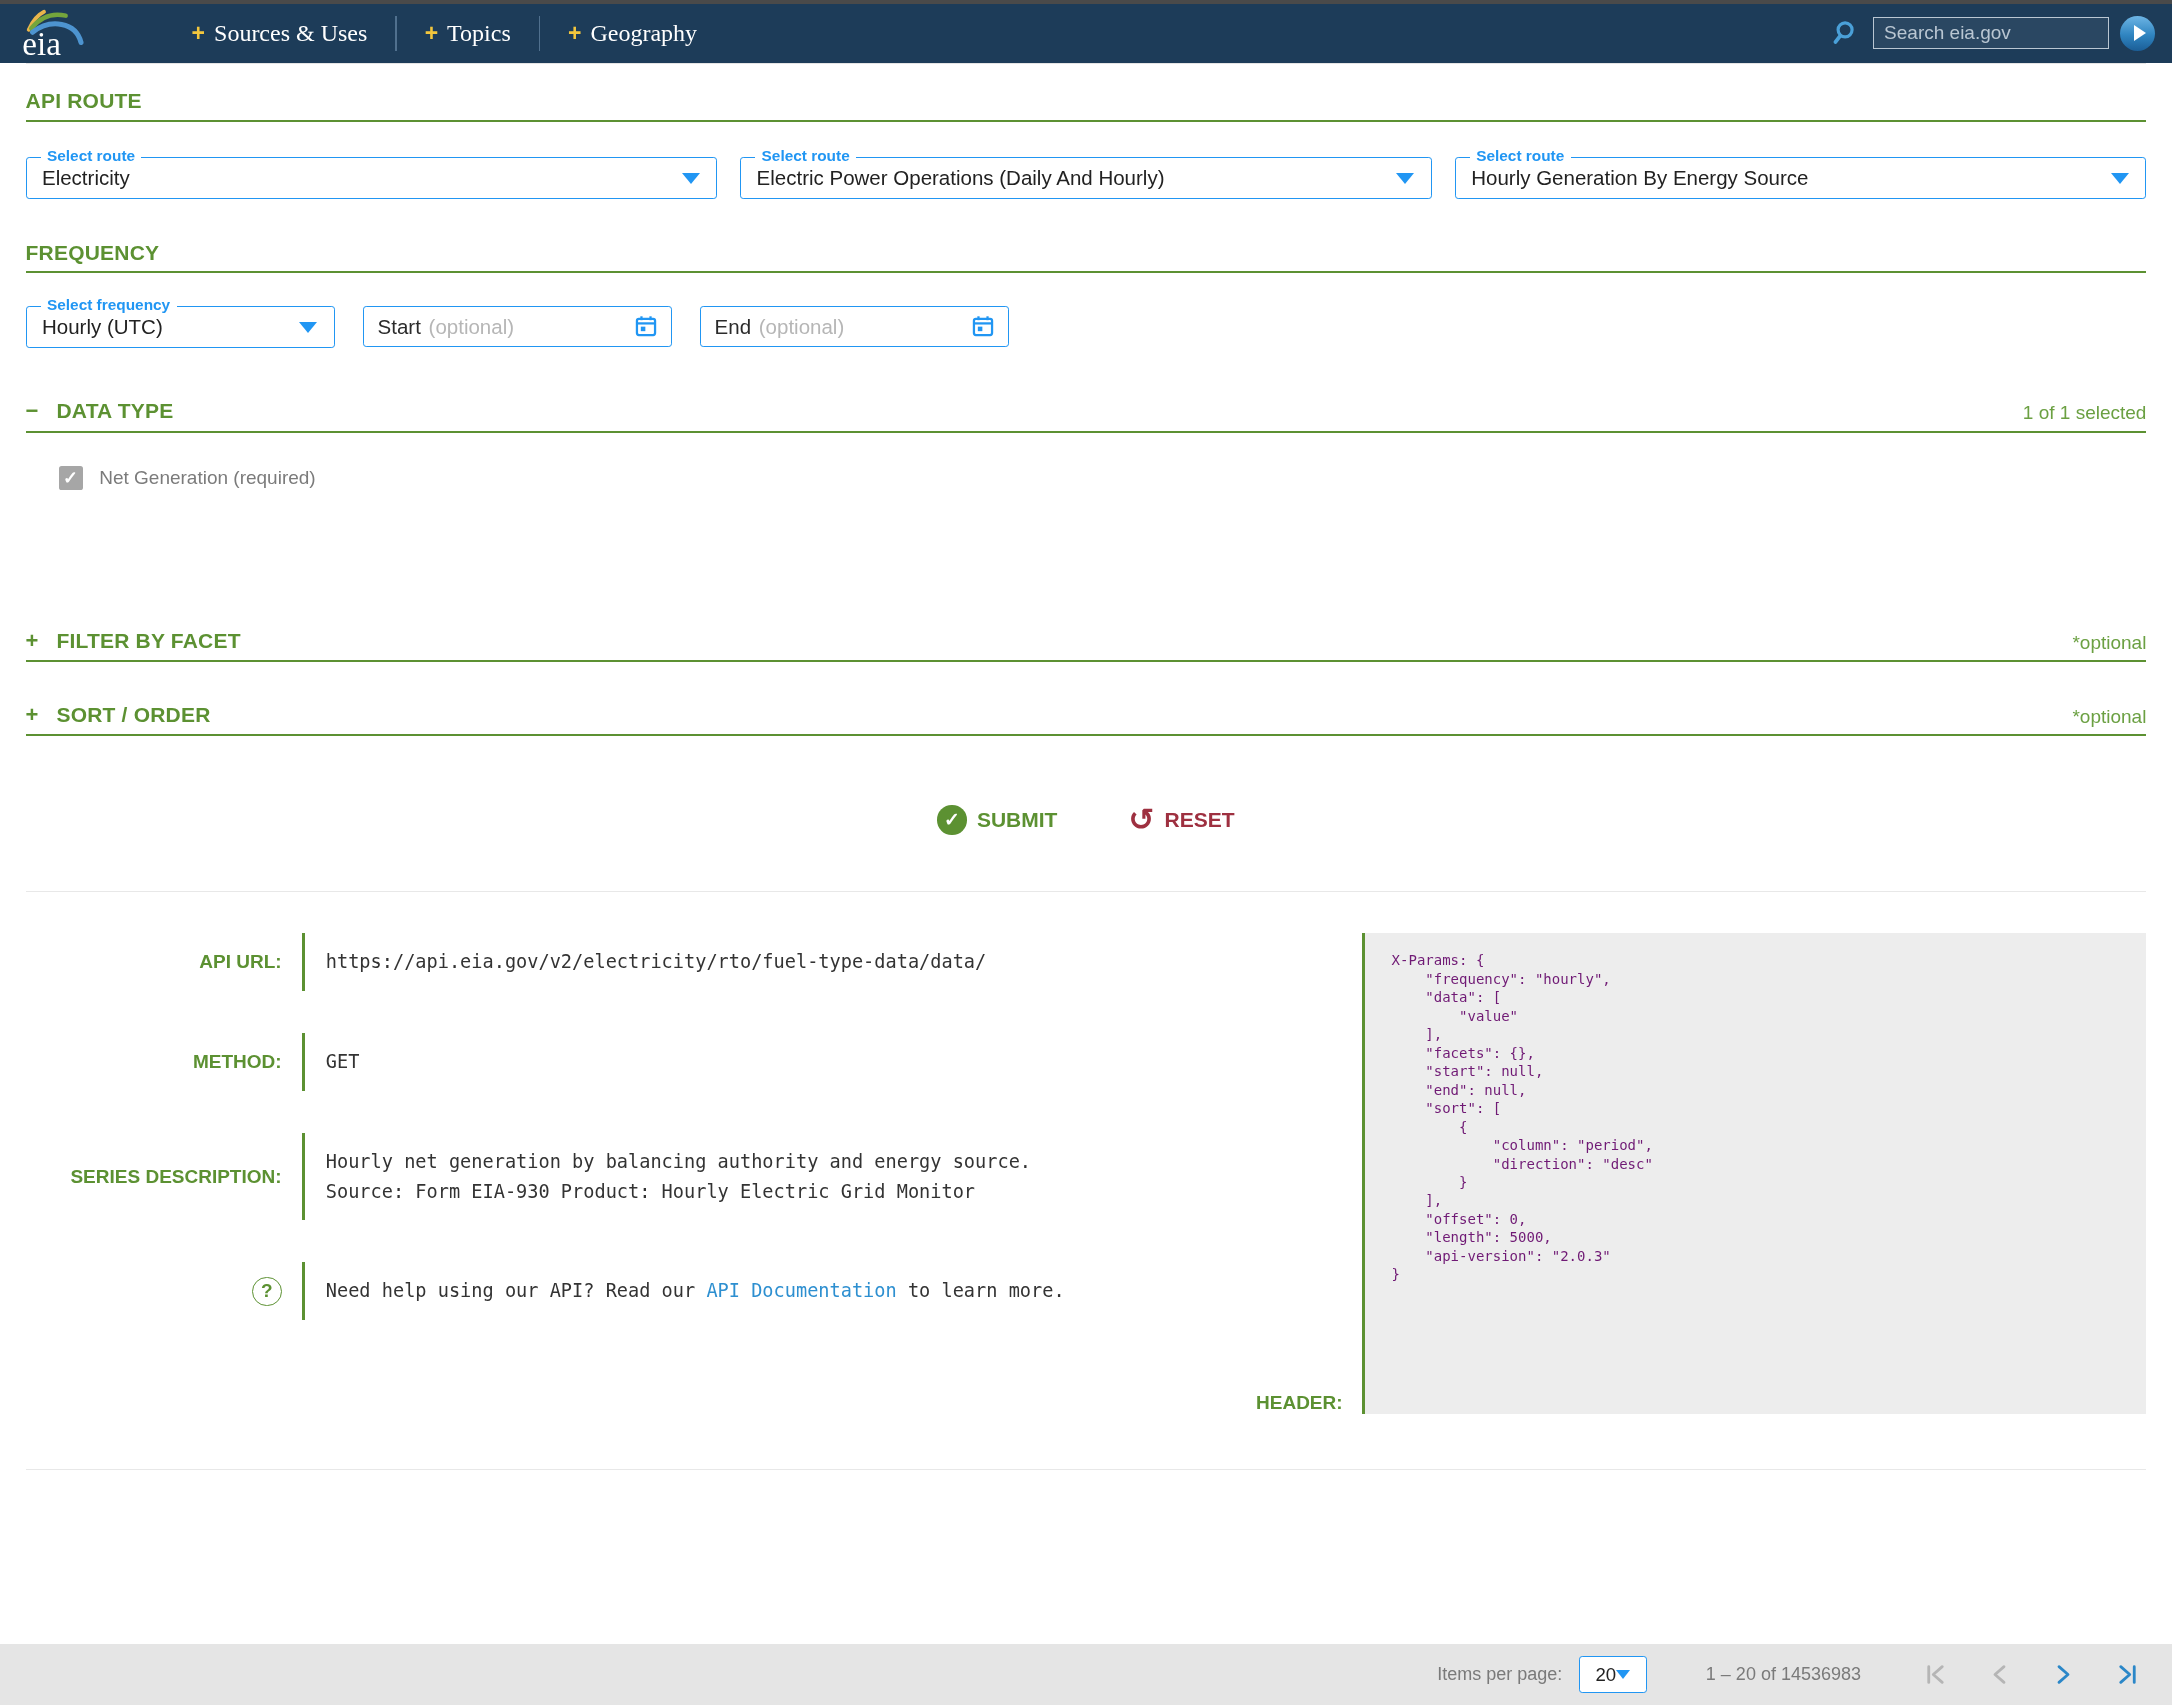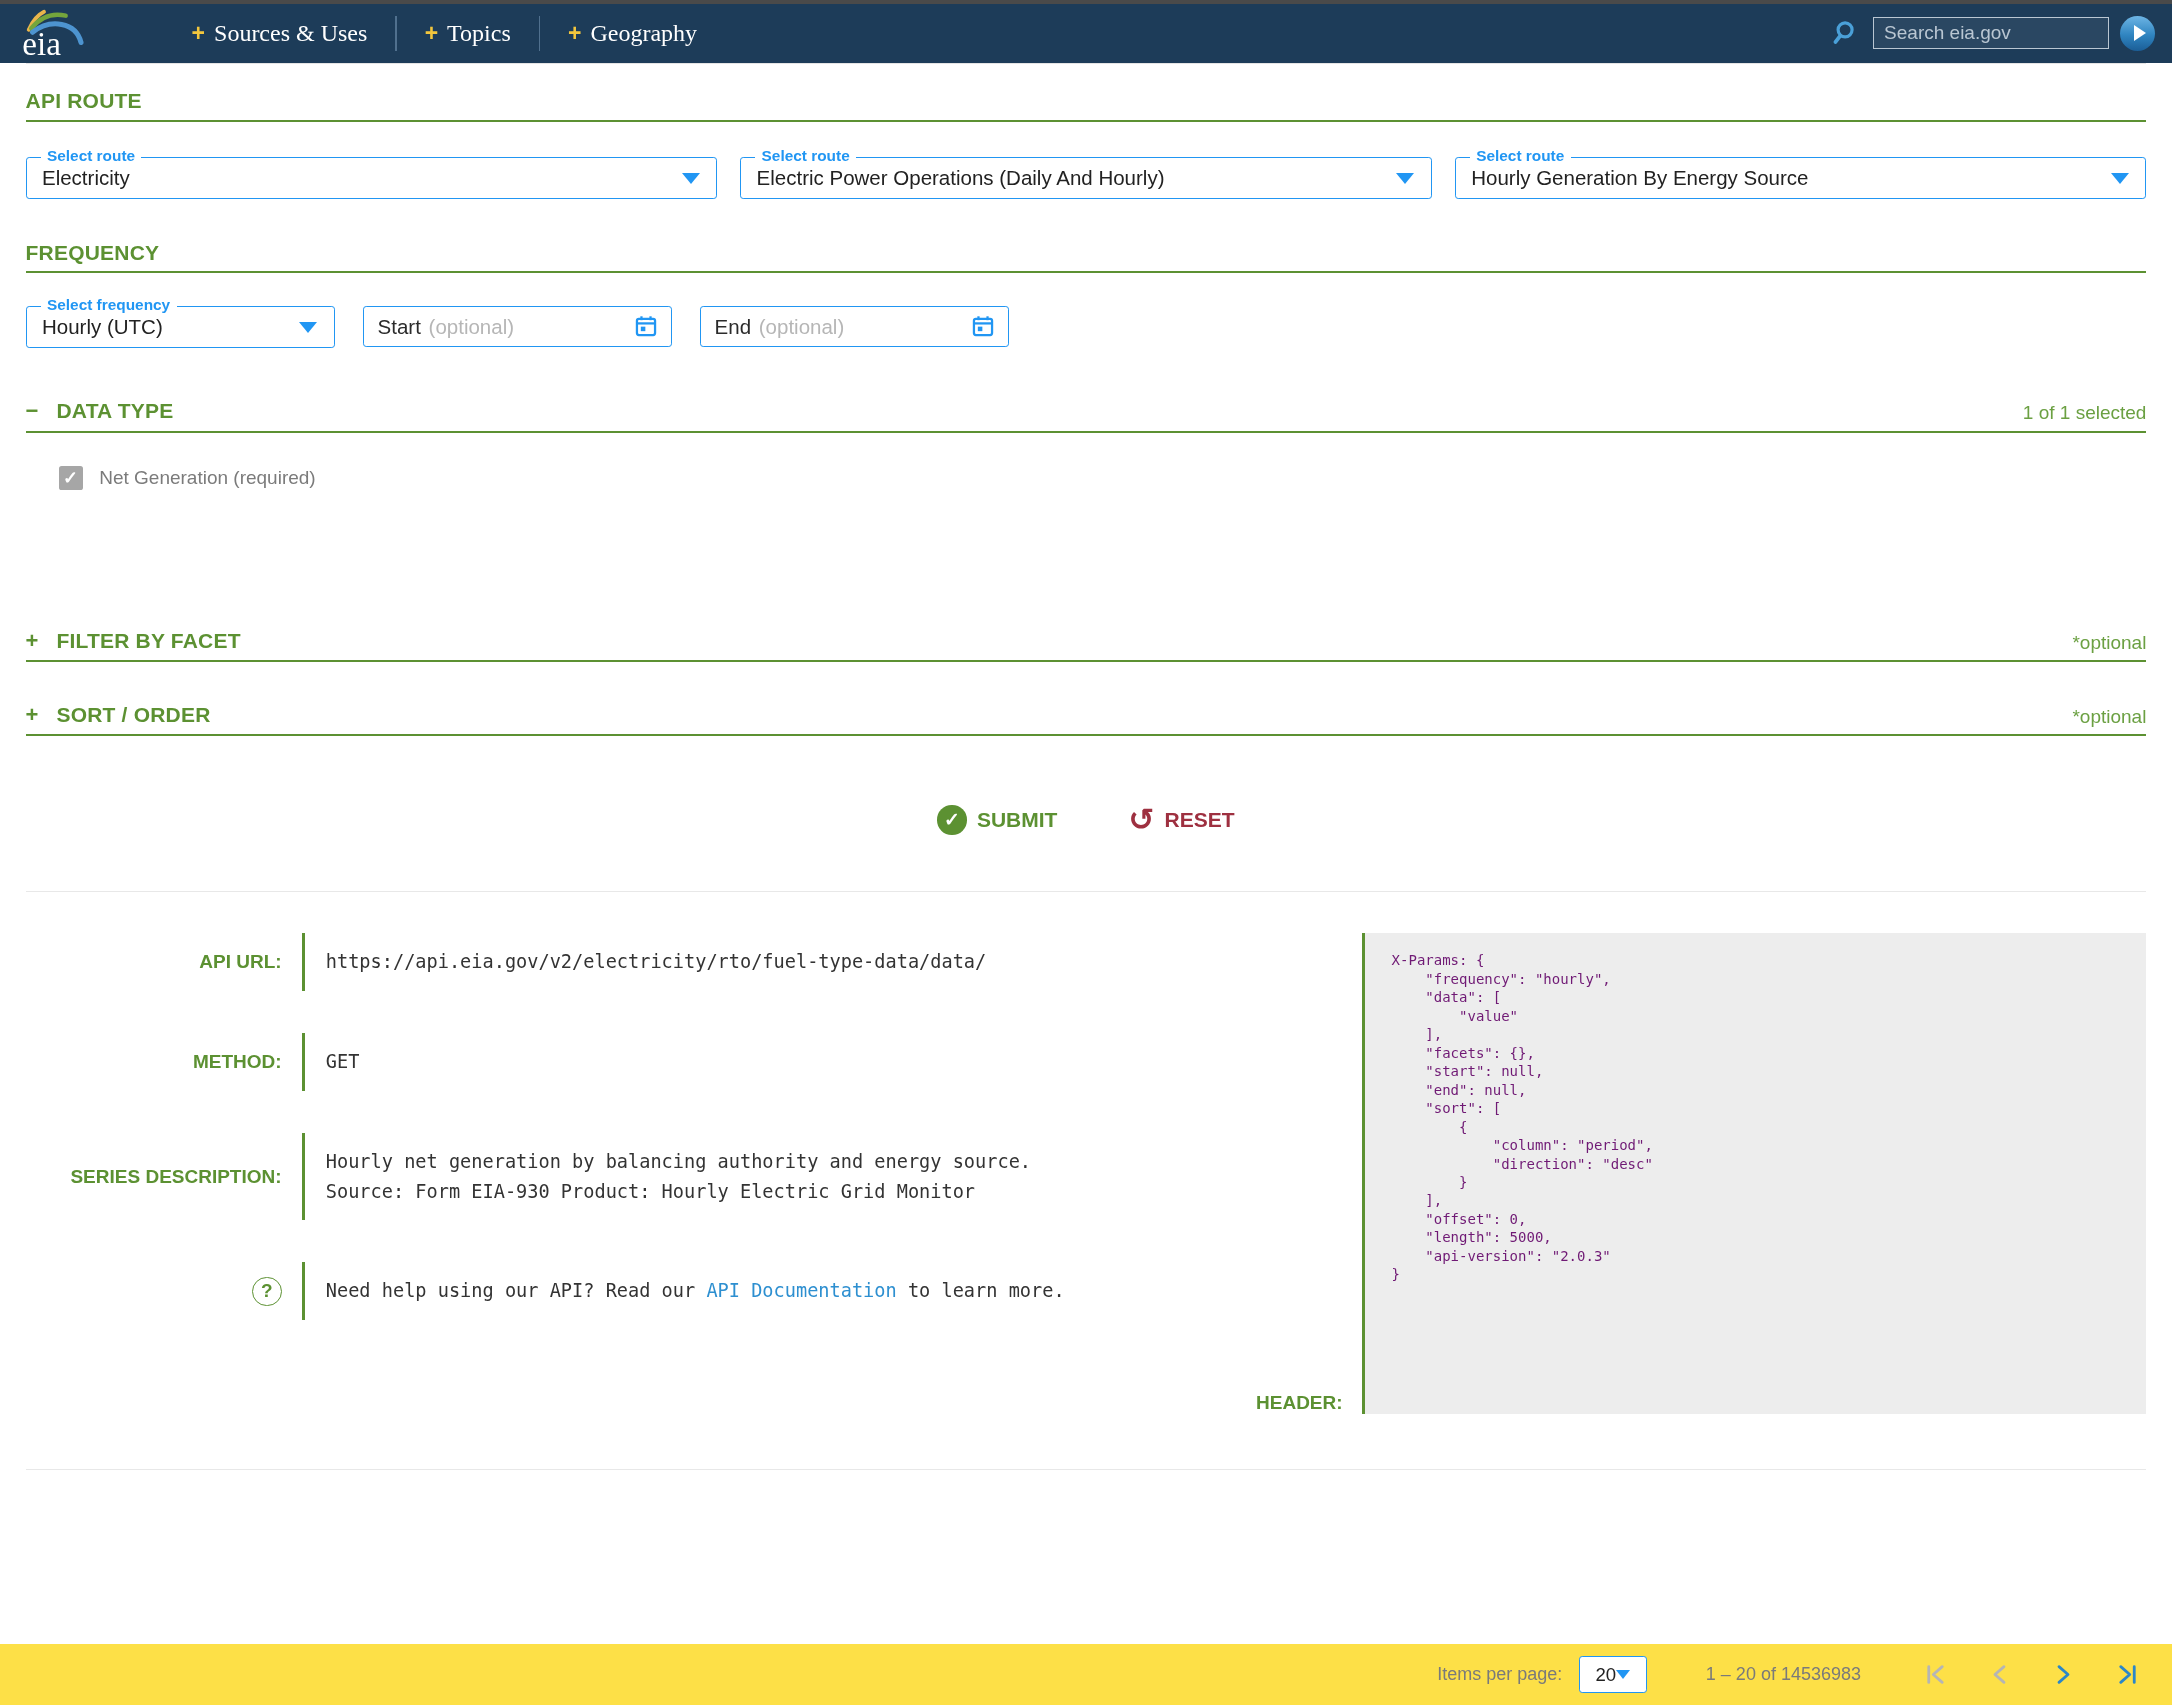--- a/index.html
+++ b/index.html
@@ -109,21 +109,21 @@
   .details-right { flex:1; display:flex; align-items:flex-end; }
   .header-label { width:114px; text-align:right; color:#5c9132; font-weight:bold; font-size:19px; margin-top:22px; flex:none; }
   .header-box { flex:1; margin-left:19px; background:#ededed; border-left:3.8px solid #5c9132; padding:18px 18px 25.6px 27px; min-height:481px; }
   .header-box pre { margin:0; font-family:"DejaVu Sans Mono", monospace; font-size:14px; line-height:1.32; color:#701a75; white-space:pre; }
 
   
   .mt-chart { margin-top:61px; }
 
   
   .footer {
-    position:absolute; left:0; right:0; bottom:0; height:61px; background:#fde047;
+    position:absolute; left:0; right:0; bottom:0; height:61px; background:#e5e5e5;
     display:flex; align-items:center; justify-content:flex-end; padding-right:31px;
     font-size:18px; color:#7a7a7a;
   }
   .ipp-box {
     border:1.9px solid #2196f3; border-radius:3.2px; width:68px; height:37px;
     display:flex; align-items:center; justify-content:center; 
     color:#222; font-size:18.6px; margin:0 59px 0 16.6px; cursor:pointer; background:#fff;
   }
   .ipp-caret { width:0; height:0; border-left:7px solid transparent; border-right:7px solid transparent; border-top:9px solid #2196f3; }
   .range-text { margin-right:61px; color:#7a7a7a; }

